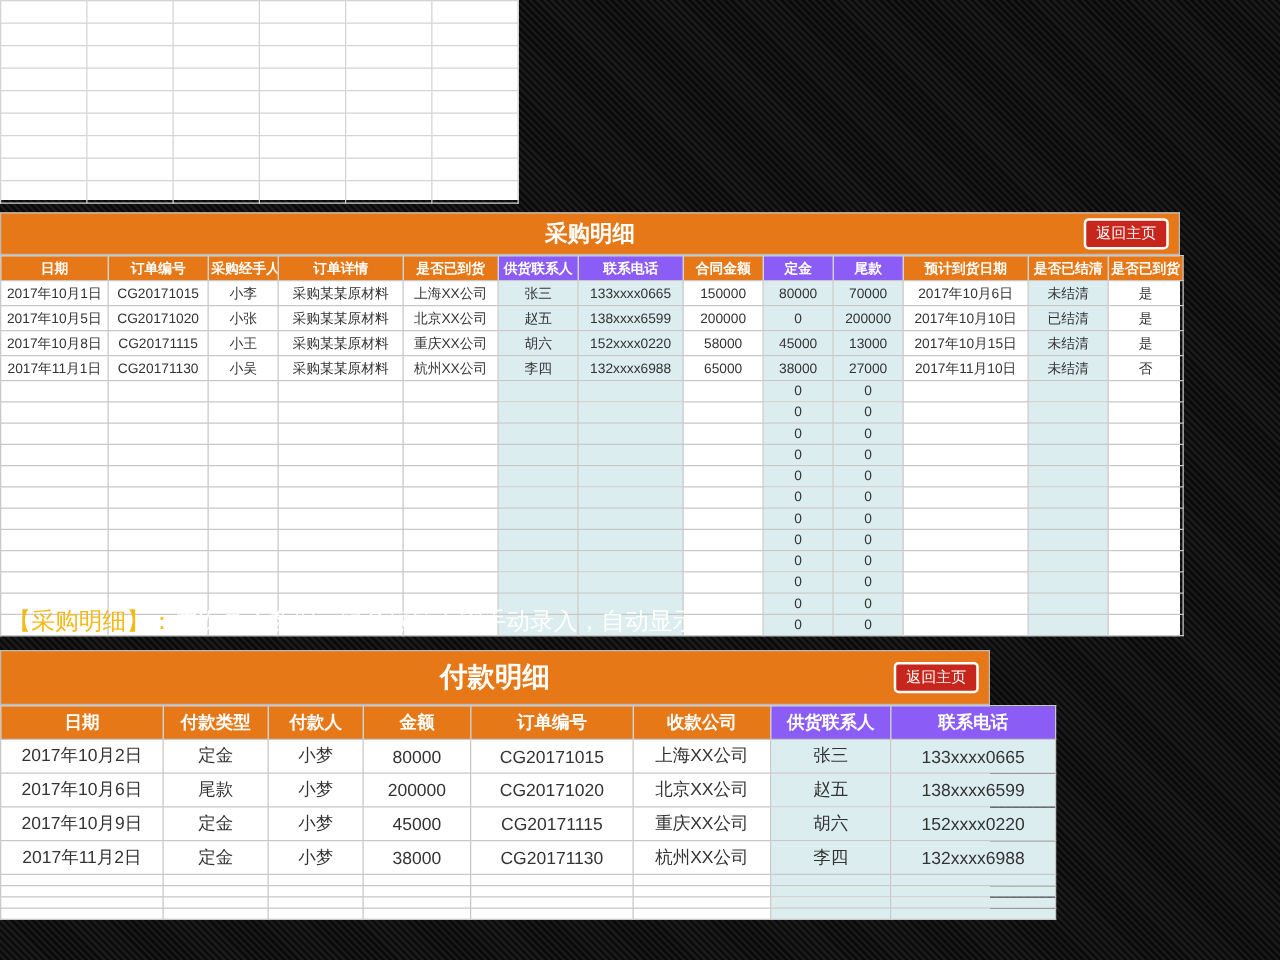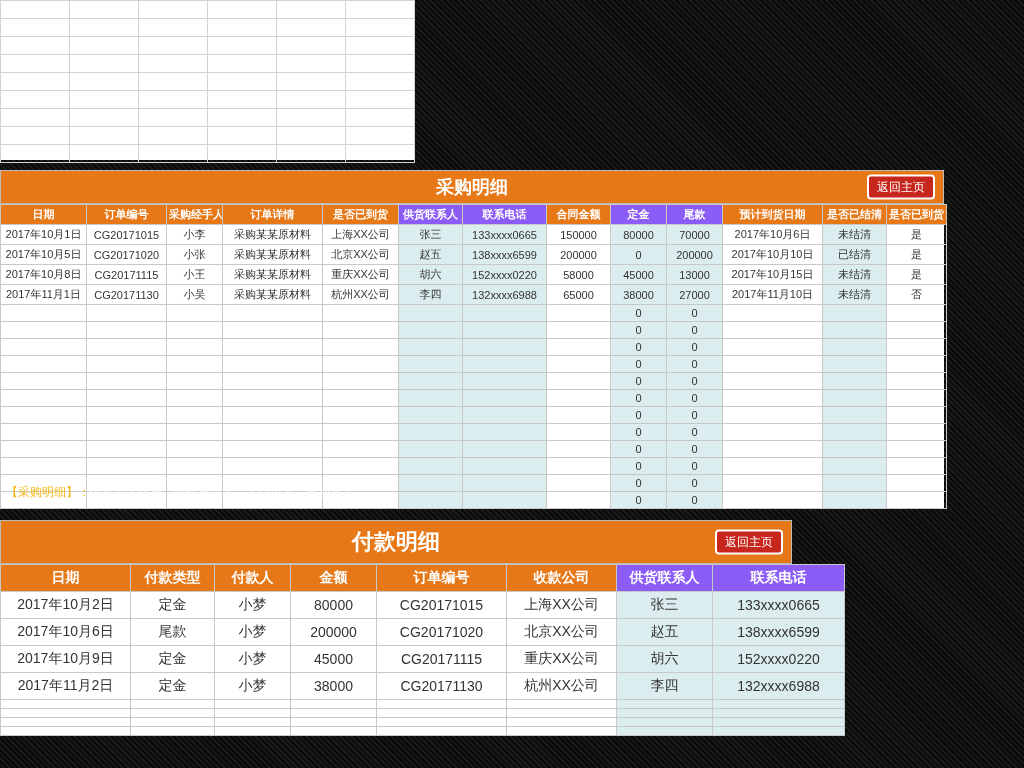--- a/index.html
+++ b/index.html
@@ -68,21 +68,21 @@
     background: #e77817;
     color: #fff;
     font-weight: bold;
     margin-left: 16px;
   }
   table.grid th.teal { background: #8b5cf6; }
   td.light { background: #dcedf0; }
   .caption {
     position: absolute;
     top: 484px; left: 6px;
-    font-size: 12px;
+    font-size: 19px;
     color: #fff;
   }
   .caption .tag { color: #f5b915; }
   .caption .colon { color: #f5b915; }
 
   .panel1 col.c-date { width: 86px; }
   .panel1 col.c-order { width: 80px; }
   .panel1 col.c-handler { width: 56px; }
   .panel1 col.c-detail { width: 100px; }
   .panel1 col.c-company { width: 76px; }

